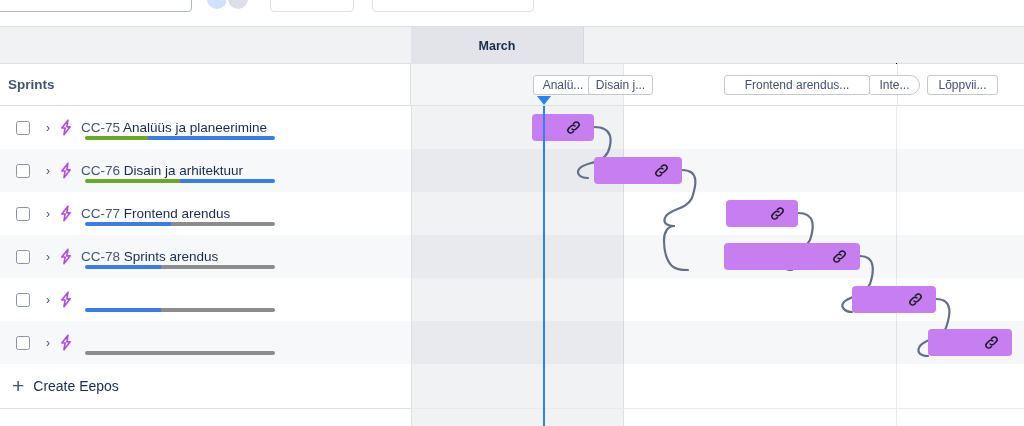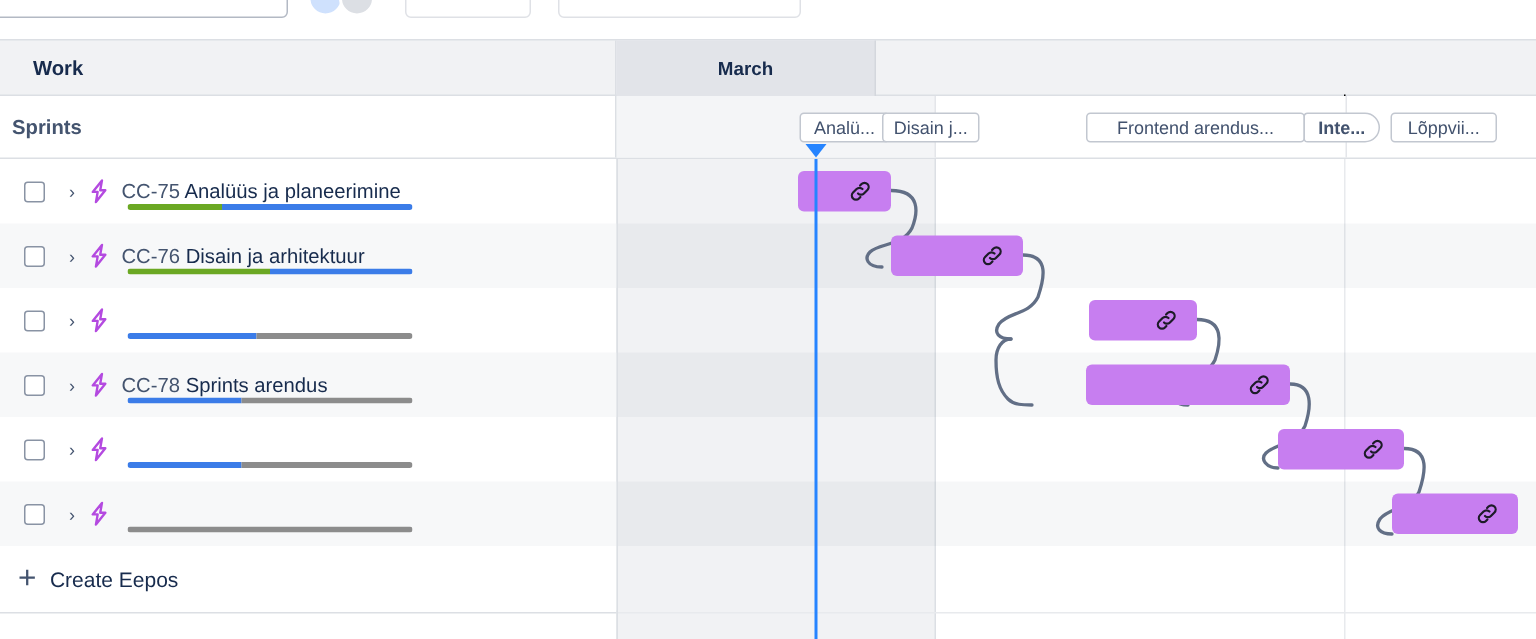--- a/index.html
+++ b/index.html
@@ -192,23 +192,20 @@
 
   <div class="toolbar-strip">
     <div class="tb-search"></div>
     <div class="tb-avatar a1"></div>
     <div class="tb-avatar a2"></div>
     <div class="tb-btn b1"></div>
     <div class="tb-btn b2"></div>
   </div>
 
   <div class="month-header">
-    <div class="work-head">
-      <span>Work</span>
-    </div>
     <div class="month-cell current">
       <span>March</span>
     </div>
     <div class="month-cell m2">
       <span>April</span>
     </div>
     <div class="month-cell m3">
       <span></span>
     </div>
   </div>
@@ -216,21 +213,21 @@
   <div class="sprint-row">
     <div class="sprint-band-current"></div>
     <div class="sprint-band-3"></div>
     <div class="sprint-label">
       <span>Sprints</span>
     </div>
     <div id="sprint-chips">
         <div class="sprint-chip" style="left: 533px; width: 60px;">Analü...</div>
         <div class="sprint-chip" style="left: 588px; width: 65px;">Disain j...</div>
         <div class="sprint-chip" style="left: 724px; width: 146px;">Frontend arendus...</div>
-        <div class="sprint-chip rounded-right" style="left: 869px; width: 51px; font-weight: bold;">Inte...</div>
+        <div class="sprint-chip rounded-right" style="left: 869px; width: 51px;">Inte...</div>
         <div class="sprint-chip" style="left: 927px; width: 71px;">Lõppvii...</div>
       </div>
   </div>
 
   <div class="grid-area">
     <div class="col-current"></div>
     <div class="col-2"></div>
 
     <div id="rows-container">
         <div class="row" style="top: 0px;">
@@ -265,20 +262,21 @@
           </div>
         </div>
         <div class="row" style="top: 86px;">
           <div class="row-bg-left"></div>
           <div class="row-content">
             <div class="checkbox"></div>
             <div class="chevron">›</div>
             <svg class="epic-icon" viewBox="0 0 16 16">
               <path d="M9.4 1.2 L3.6 8.4 h3.1 l-1.1 6.4 5.9 -7.4 h-3.2 z" fill="none" stroke="#b44ae0" stroke-width="1.5" stroke-linejoin="round"></path>
             </svg>
+            <span class="task-text"><span class="task-key">CC-77</span> <span>Frontend arendus</span></span>
           </div>
           <div class="progress" style="width: 190px;">
             <div class="seg" style="background: rgb(59, 124, 232); width: 45%;"></div>
             <div class="seg" style="background: rgb(140, 140, 140); width: 55%;"></div>
           </div>
         </div>
         <div class="row alt" style="top: 129px;">
           <div class="row-bg-left"></div>
           <div class="row-bg-right"></div>
           <div class="row-content">

